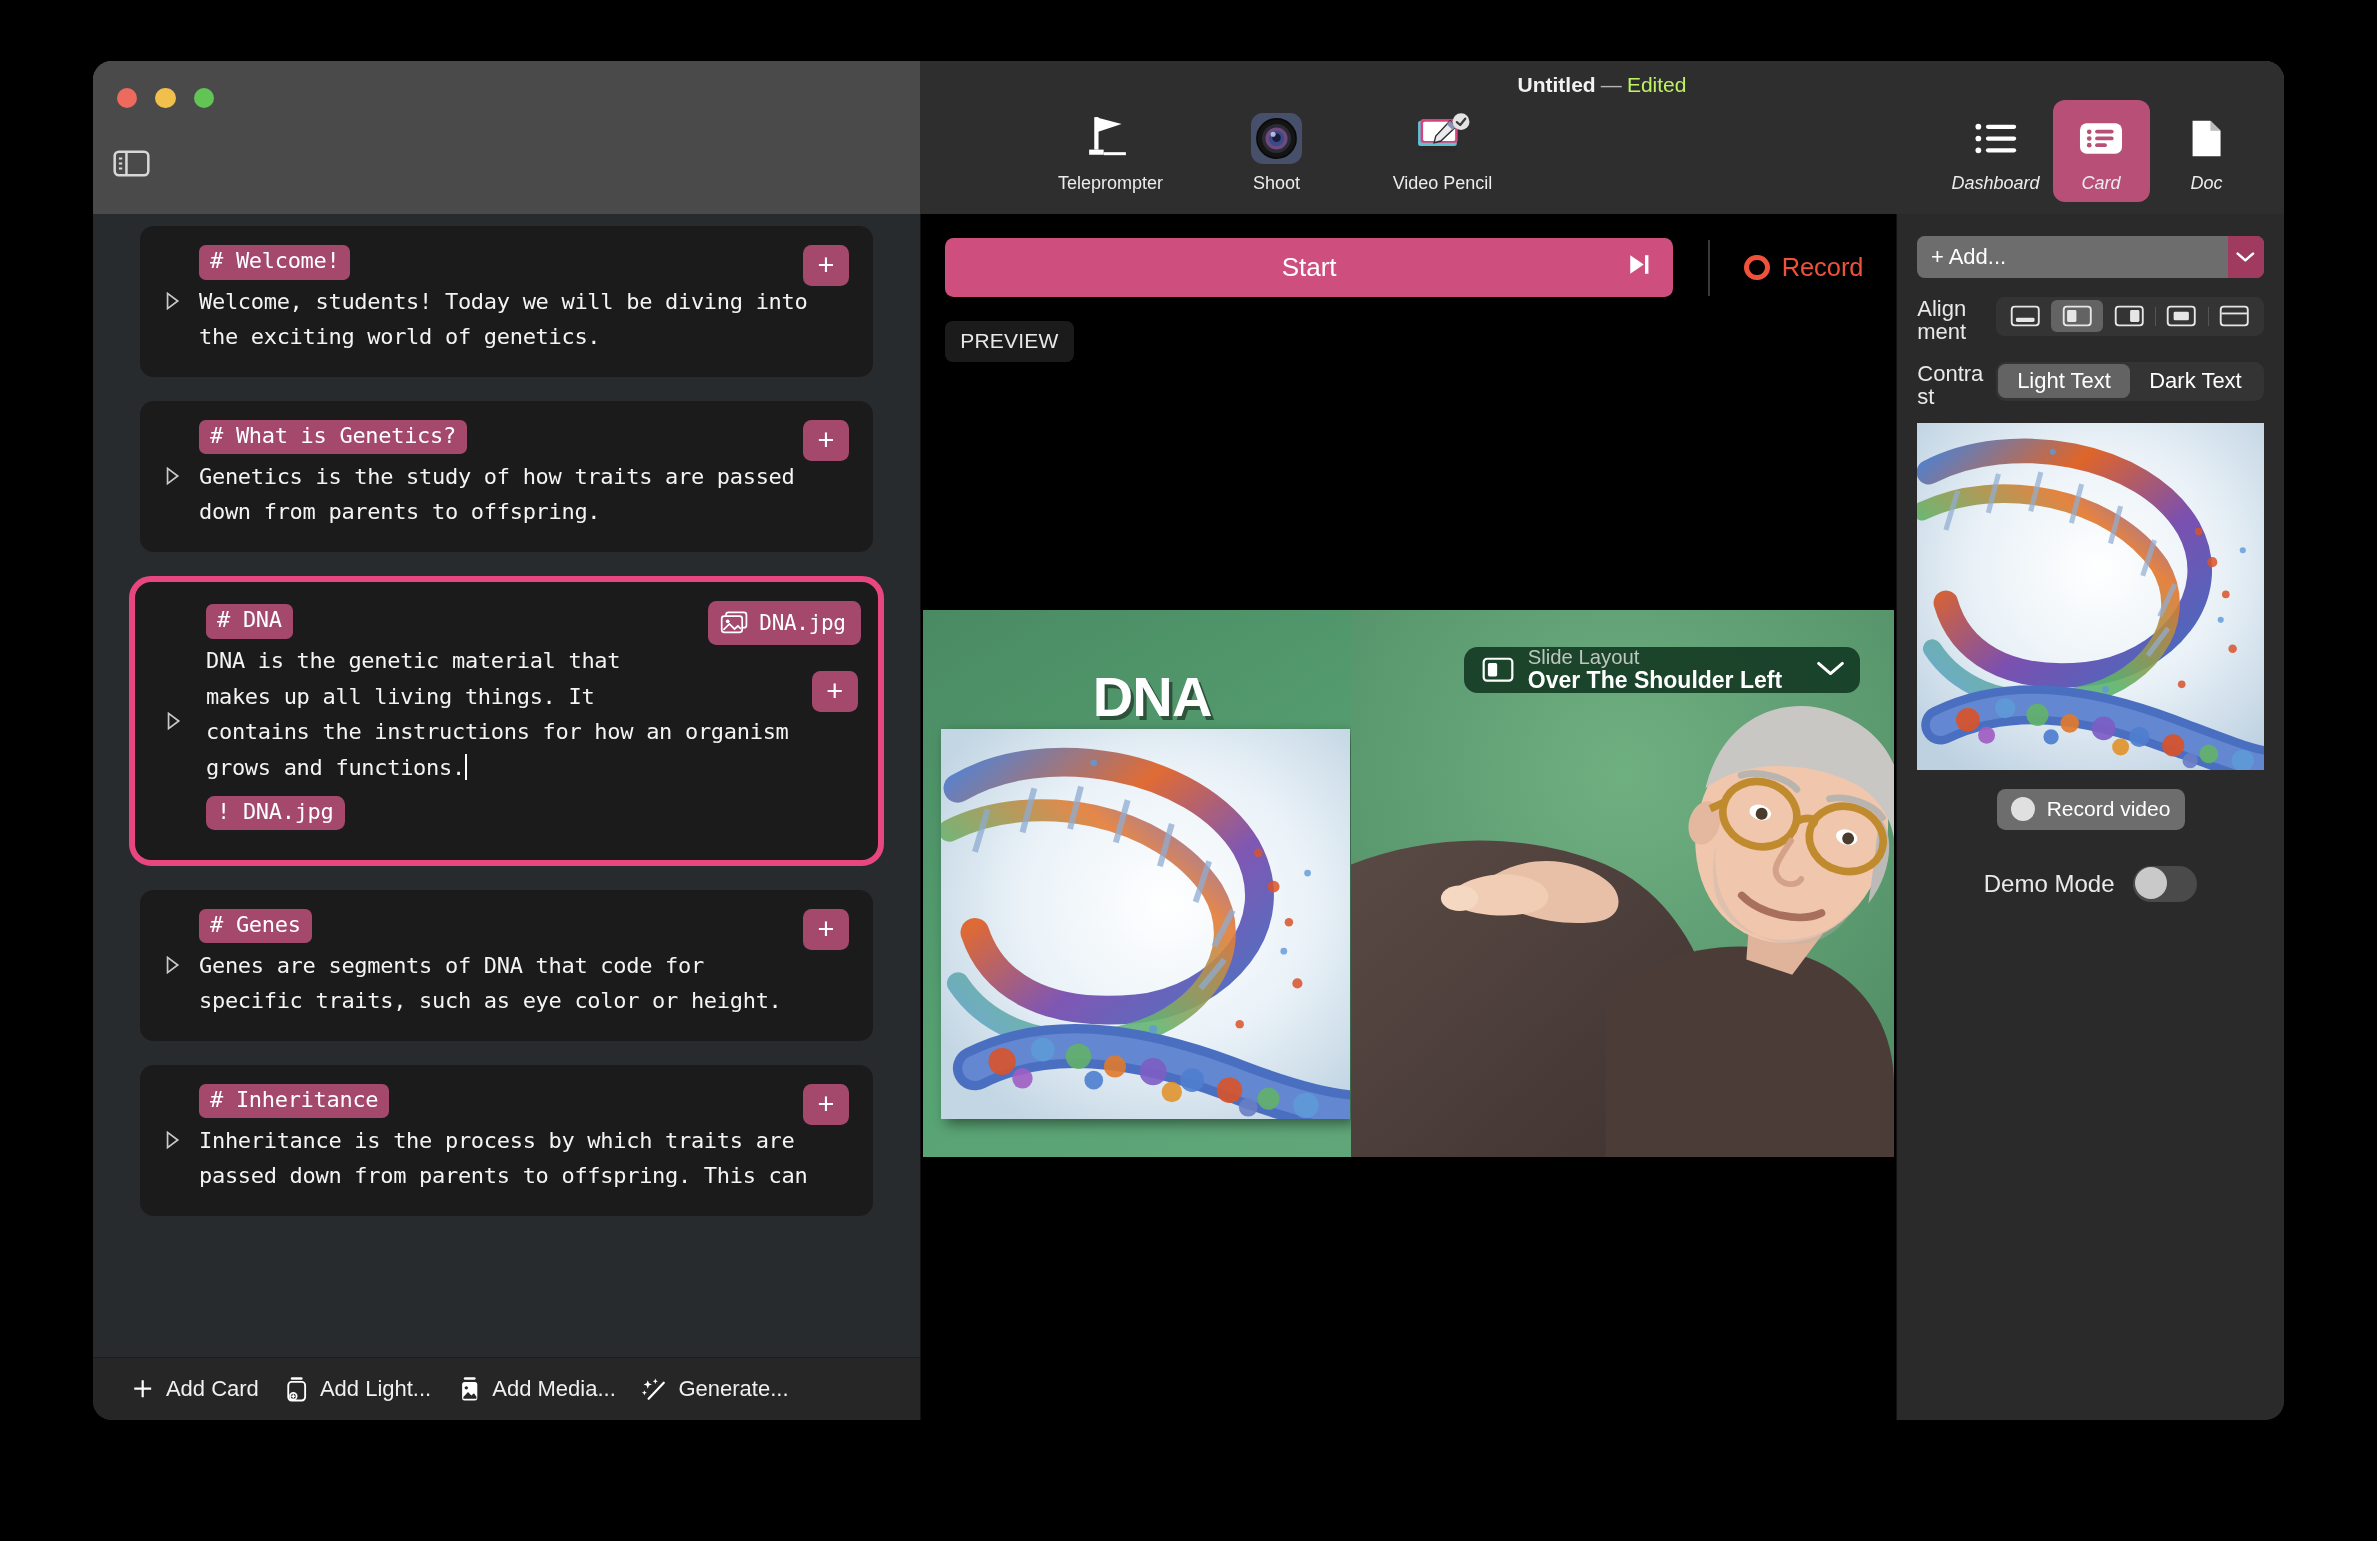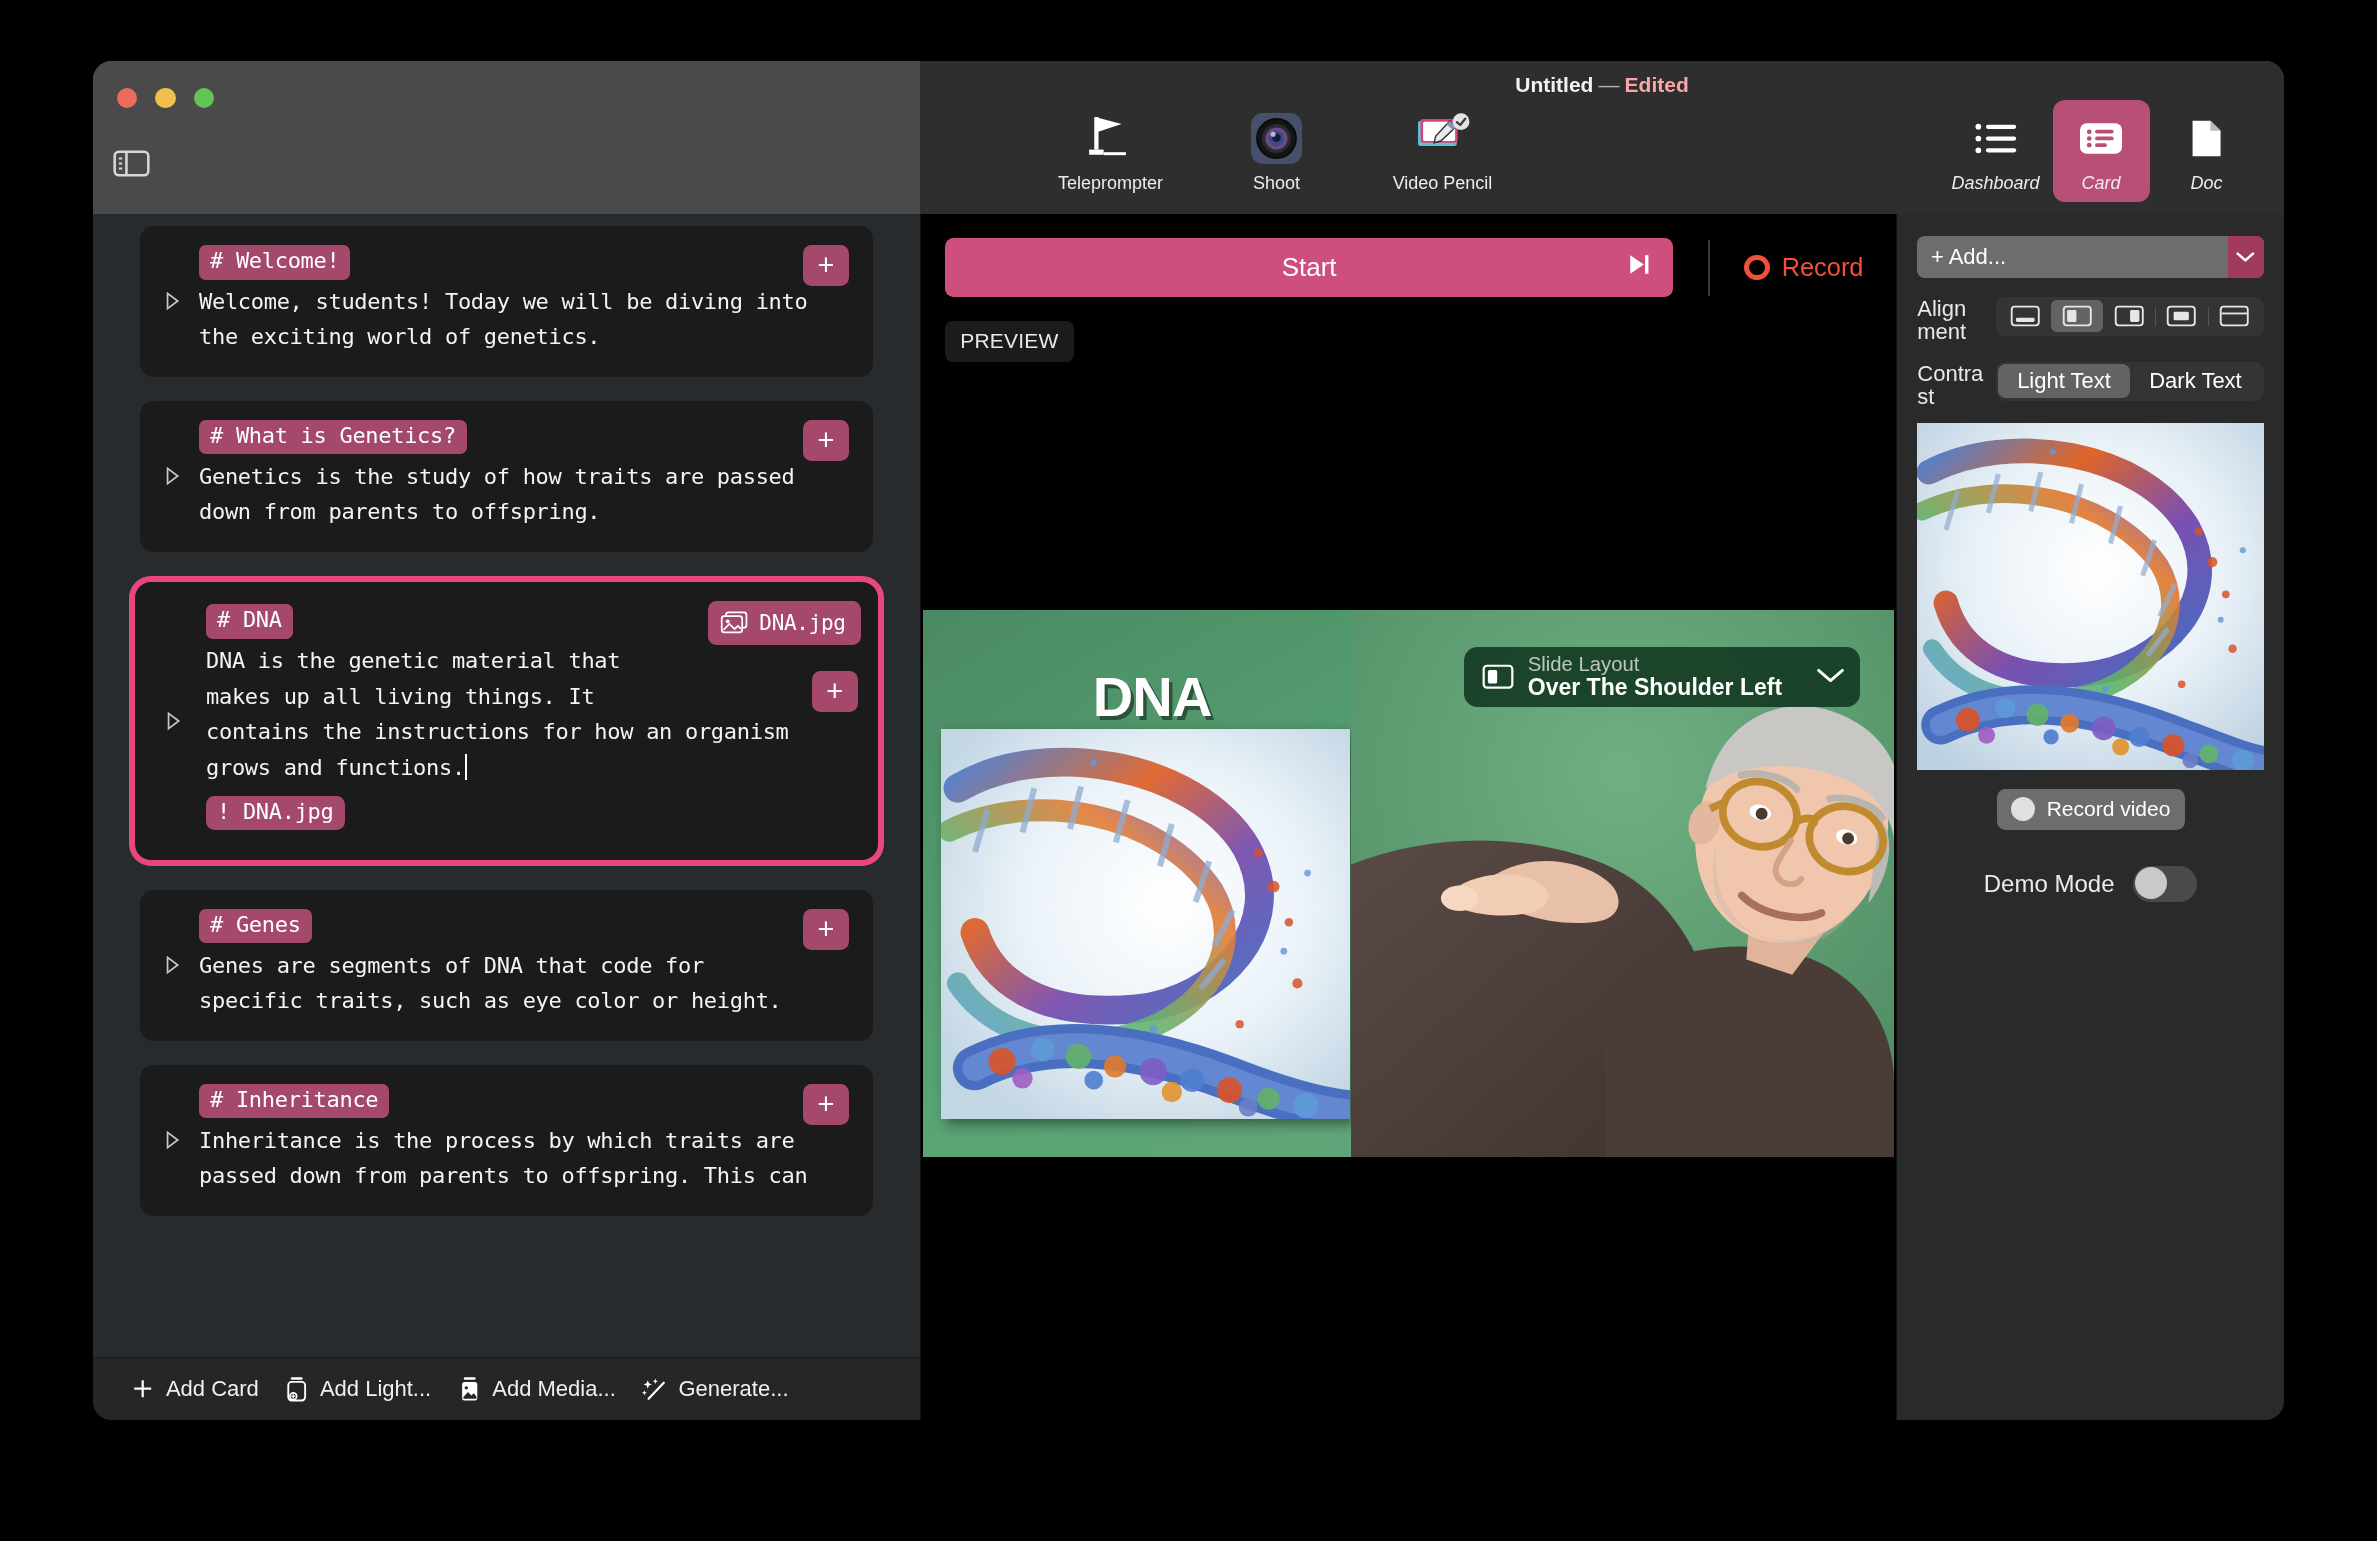--- a/index.html
+++ b/index.html
@@ -60,21 +60,21 @@
   .doc-title {
     position: absolute;
     left: 827px; right: 0; top: 12px;
     text-align: center;
     font-size: 21px;
     color: #f2f2f2;
     white-space: nowrap;
   }
   .doc-title .name { font-weight: bold; }
   .doc-title .dash { color: #b6b6b6; font-weight: normal; padding: 0 5.1px;}
-  .doc-title .edited { color: #fca5a5; font-weight: bold; }
+  .doc-title .edited { color: #bef264; font-weight: normal; }
 
   .toolbar-center {
     position: absolute;
     left: 954px; top: 49px;
     display: flex; gap: 39px; align-items: flex-start;
   }
   .tool {
     width: 127px;
     display: flex; flex-direction: column; align-items: center; gap: 6.8px;
     cursor: default;
@@ -273,21 +273,21 @@
   .presenter {
     position: absolute;
     right: 0; top: 0; width: 543px; height: 100%;
     overflow: hidden;
   }
   .layout-chip {
     position: absolute;
     right: 34px; top: 37px;
     background: rgba(22,60,38,0.93);
     border-radius: 13.6px;
-    height: 60px;
+    height: 46px;
     display: flex; align-items: center; gap: 13.6px;
     padding: 0 15.3px 0 18.7px;
     min-width: 373px;
   }
   .layout-chip .lc-text { display: flex; flex-direction: column; line-height: 1.12; }
   .lc-top { font-size: 20.3px; color: #bcc8bf; }
   .lc-bot { font-size: 23px; color: #fff; font-weight: bold; }
   .lc-chev { margin-left: auto; padding-left: 20.3px; }
 
   

